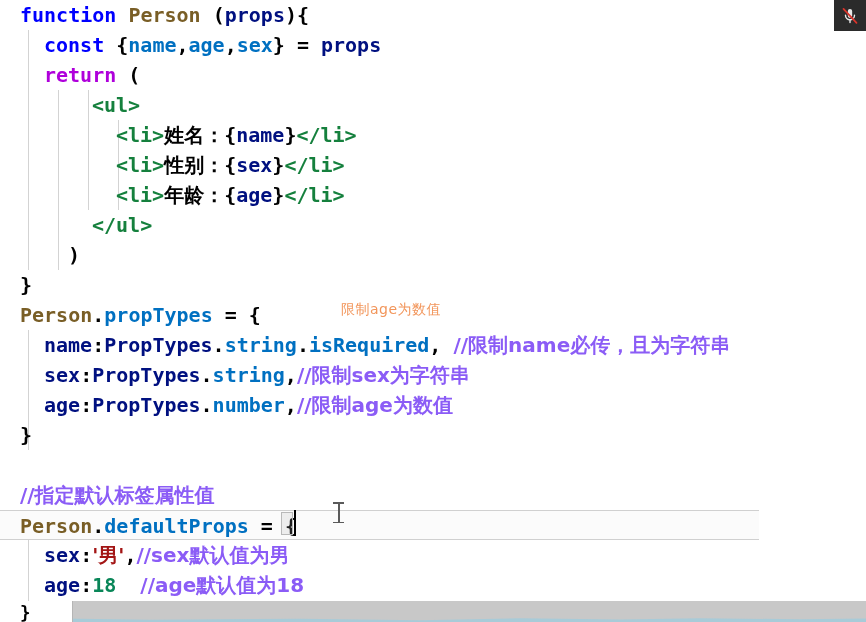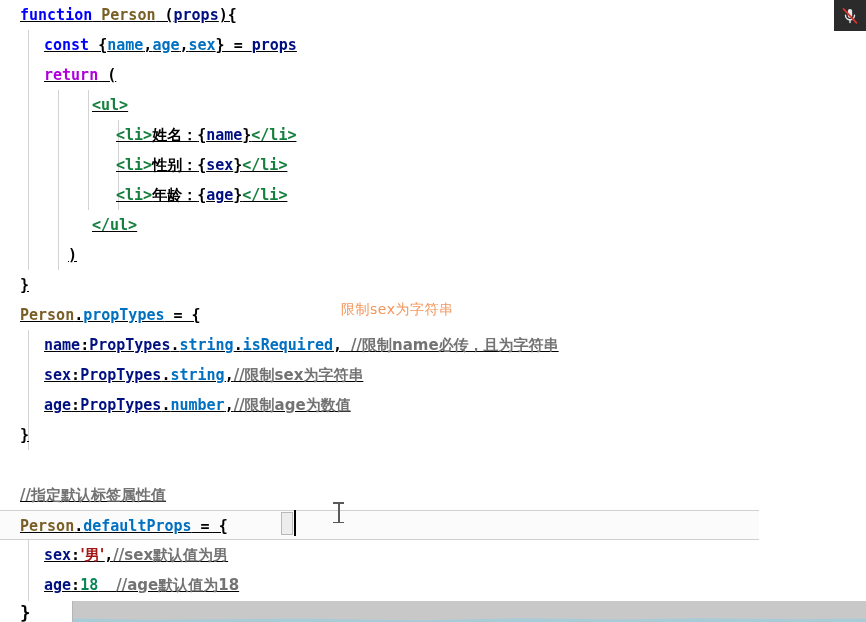--- a/index.html
+++ b/index.html
@@ -29,26 +29,25 @@
     background: #ffffff;
     overflow: hidden;
   }
 
   .code-area {
     position: absolute;
     left: 0;
     top: 0;
     width: 759px;
     font-family: "DejaVu Sans Mono", "Liberation Mono", monospace;
-    font-size: 15px;
+    font-size: 20px;
     font-weight: bold;
     line-height: 30px;
     white-space: pre;
     color: #000000;
-    text-decoration: underline;
   }
 
   .line {
     position: relative;
     height: 30px;
     padding-left: 20px;
     box-sizing: border-box;
   }
 
   .line.current {
@@ -69,21 +68,21 @@
 
   
   .t-kw      { color: #0000ff; }   
   .t-ctrl    { color: #af00db; }   
   .t-fn      { color: #795e26; }   
   .t-var     { color: #001080; }   
   .t-prop    { color: #0070c1; }   
   .t-tag     { color: #15803d; }   
   .t-str     { color: #a31515; }   
   .t-num     { color: #098658; }   
-  .t-cmt     { color: #737373; }   
+  .t-cmt     { color: #8b5cf6; }   
   .t-plain   { color: #000000; }
 
   .cjk {
     font-family: "DejaVu Sans", "Liberation Sans", sans-serif;
     font-weight: bold;
   }
 
   
   #annotation {
     position: absolute;
@@ -208,21 +207,21 @@
         <div class="guide" style="left: 28px; top: 30px; height: 240px; background: rgb(211, 211, 211);"></div>
         <div class="guide" style="left: 58px; top: 90px; height: 180px; background: rgb(211, 211, 211);"></div>
         <div class="guide" style="left: 88px; top: 90px; height: 120px; background: rgb(211, 211, 211);"></div>
         <div class="guide" style="left: 118px; top: 120px; height: 90px; background: rgb(211, 211, 211);"></div>
         <div class="guide" style="left: 28px; top: 330px; height: 120px; background: rgb(211, 211, 211);"></div>
         <div class="guide" style="left: 28px; top: 540px; height: 82px; background: rgb(211, 211, 211);"></div>
       </div>
 
     <div class="code-area" id="code-area"><div class="line"><span style="padding-left: 0px;"><span class="t-kw">function</span><span class="t-plain"> </span><span class="t-fn">Person</span><span class="t-plain"> (</span><span class="t-var">props</span><span class="t-plain">){</span></span></div><div class="line"><span style="padding-left: 24px;"><span class="t-kw">const</span><span class="t-plain"> {</span><span class="t-prop">name</span><span class="t-plain">,</span><span class="t-prop">age</span><span class="t-plain">,</span><span class="t-prop">sex</span><span class="t-plain">} = </span><span class="t-var">props</span></span></div><div class="line"><span style="padding-left: 24px;"><span class="t-ctrl">return</span><span class="t-plain"> (</span></span></div><div class="line"><span style="padding-left: 72px;"><span class="t-tag">&lt;ul&gt;</span></span></div><div class="line"><span style="padding-left: 96px;"><span class="t-tag">&lt;li&gt;</span><span class="t-plain cjk">姓名：</span><span class="t-plain">{</span><span class="t-var">name</span><span class="t-plain">}</span><span class="t-tag">&lt;/li&gt;</span></span></div><div class="line"><span style="padding-left: 96px;"><span class="t-tag">&lt;li&gt;</span><span class="t-plain cjk">性别：</span><span class="t-plain">{</span><span class="t-var">sex</span><span class="t-plain">}</span><span class="t-tag">&lt;/li&gt;</span></span></div><div class="line"><span style="padding-left: 96px;"><span class="t-tag">&lt;li&gt;</span><span class="t-plain cjk">年龄：</span><span class="t-plain">{</span><span class="t-var">age</span><span class="t-plain">}</span><span class="t-tag">&lt;/li&gt;</span></span></div><div class="line"><span style="padding-left: 72px;"><span class="t-tag">&lt;/ul&gt;</span></span></div><div class="line"><span style="padding-left: 48px;"><span class="t-plain">)</span></span></div><div class="line"><span style="padding-left: 0px;"><span class="t-plain">}</span></span></div><div class="line"><span style="padding-left: 0px;"><span class="t-fn">Person</span><span class="t-plain">.</span><span class="t-prop">propTypes</span><span class="t-plain"> = {</span></span></div><div class="line"><span style="padding-left: 24px;"><span class="t-var">name</span><span class="t-plain">:</span><span class="t-var">PropTypes</span><span class="t-plain">.</span><span class="t-prop">string</span><span class="t-plain">.</span><span class="t-prop">isRequired</span><span class="t-plain">, </span><span class="t-cmt cjk">//限制name必传，且为字符串</span></span></div><div class="line"><span style="padding-left: 24px;"><span class="t-var">sex</span><span class="t-plain">:</span><span class="t-var">PropTypes</span><span class="t-plain">.</span><span class="t-prop">string</span><span class="t-plain">,</span><span class="t-cmt cjk">//限制sex为字符串</span></span></div><div class="line"><span style="padding-left: 24px;"><span class="t-var">age</span><span class="t-plain">:</span><span class="t-var">PropTypes</span><span class="t-plain">.</span><span class="t-prop">number</span><span class="t-plain">,</span><span class="t-cmt cjk">//限制age为数值</span></span></div><div class="line"><span style="padding-left: 0px;"><span class="t-plain">}</span></span></div><div class="line"><span style="padding-left: 0px;"></span></div><div class="line"><span style="padding-left: 0px;"><span class="t-cmt cjk">//指定默认标签属性值</span></span></div><div class="line current"><span style="padding-left: 0px;"><span class="t-fn">Person</span><span class="t-plain">.</span><span class="t-prop">defaultProps</span><span class="t-plain"> = {</span></span></div><div class="line"><span style="padding-left: 24px;"><span class="t-var">sex</span><span class="t-plain">:</span><span class="t-str cjk">'男'</span><span class="t-plain">,</span><span class="t-cmt cjk">//sex默认值为男</span></span></div><div class="line"><span style="padding-left: 24px;"><span class="t-var">age</span><span class="t-plain">:</span><span class="t-num">18</span><span class="t-plain">  </span><span class="t-cmt cjk">//age默认值为18</span></span></div></div>
 
-    <div id="annotation">限制sex为字符串</div>
+    <div id="annotation">限制age为数值</div>
 
     <div id="bracket-match"></div>
 
     <div id="caret"></div>
 
     <div id="mouse-cursor">
       <div class="cap-t"></div>
       <div class="stem"></div>
       <div class="cap-b"></div>
     </div>

